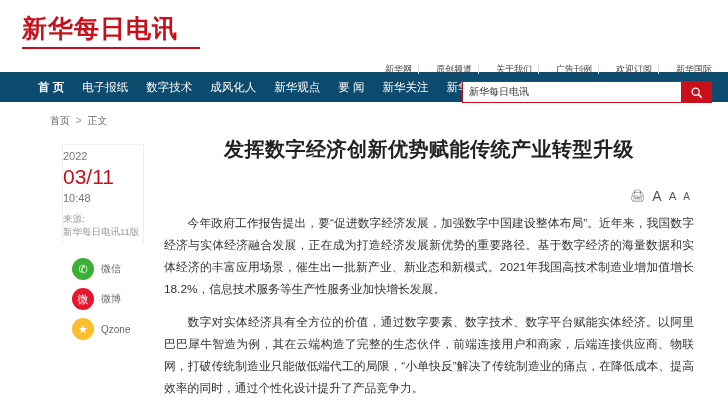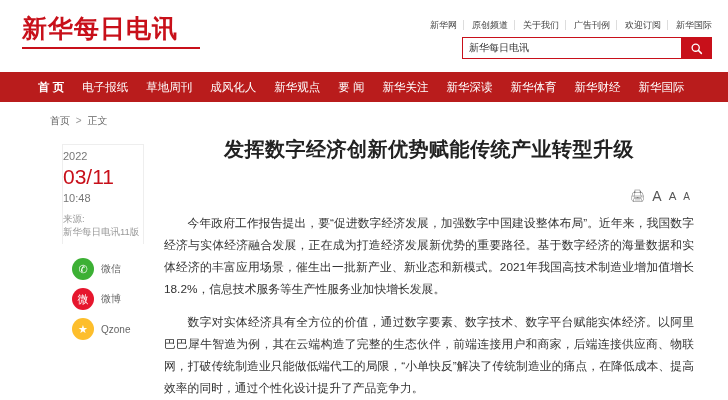--- a/index.html
+++ b/index.html
@@ -12,20 +12,21 @@
   }
   .page { width: 728px; height: 400px; position: relative; background:#fff; }
 
   
   .topbar {
     height: 72px;
     display: flex;
     align-items: flex-start;
     padding: 8px 16px 0 22px;
     position: relative;
+    flex-direction: column;
   }
   .logo-block { width: 200px; padding-top: 6px; }
   .logo-main {
     color: #c8101a;
     font-family: "DejaVu Sans", sans-serif;
     font-weight: bold;
     font-size: 25px;
     letter-spacing: 1px;
     line-height: 30px;
     white-space: nowrap;
@@ -36,21 +37,21 @@
     font-size: 8.5px;
     letter-spacing: 1.1px;
     font-family: "Liberation Sans", sans-serif;
     white-space: nowrap;
   }
 
   .top-right { margin-left: auto; width: 250px; padding-top: 12px; }
   .top-links {
     display: flex;
     justify-content: flex-end;
-    gap: 2px;
+    gap: 11px;
     font-size: 9px;
     color: #444;
     margin-bottom: 7px;
   }
   .top-links span {
     padding: 0 6px;
     border-right: 1px solid #ddd;
     line-height: 10px;
     white-space: nowrap;
   }
@@ -75,21 +76,21 @@
   }
   .search-btn {
     width: 30px; height: 20px;
     background: #c8101a;
     display: flex; align-items: center; justify-content: center;
     cursor: pointer;
   }
 
   
   .nav {
-    background: #b91c1c;
+    background: #0c4a6e;
     height: 30px;
     display: flex;
     align-items: center;
     padding-left: 30px;
     gap: 0px;
     color: #fff;
   }
   .nav a {
     color: #fff;
     font-size: 11.5px;
@@ -219,21 +220,21 @@
             <line x1="10.3" y1="10.3" x2="14" y2="14" stroke="#fff" stroke-width="1.8" stroke-linecap="round"></line>
           </svg>
         </div>
       </div>
     </div>
   </div>
 
   <div class="nav">
     <a class="first" href="#">首 页</a>
     <a href="#">电子报纸</a>
-    <a href="#">草地周刊</a>
+    <a href="#">数字技术</a>
     <a href="#">成风化人</a>
     <a href="#">新华观点</a>
     <a href="#">要 闻</a>
     <a href="#">新华关注</a>
     <a href="#">新华深读</a>
     <a href="#">新华体育</a>
     <a href="#">新华财经</a>
     <a href="#">新华国际</a>
 
   </div>

